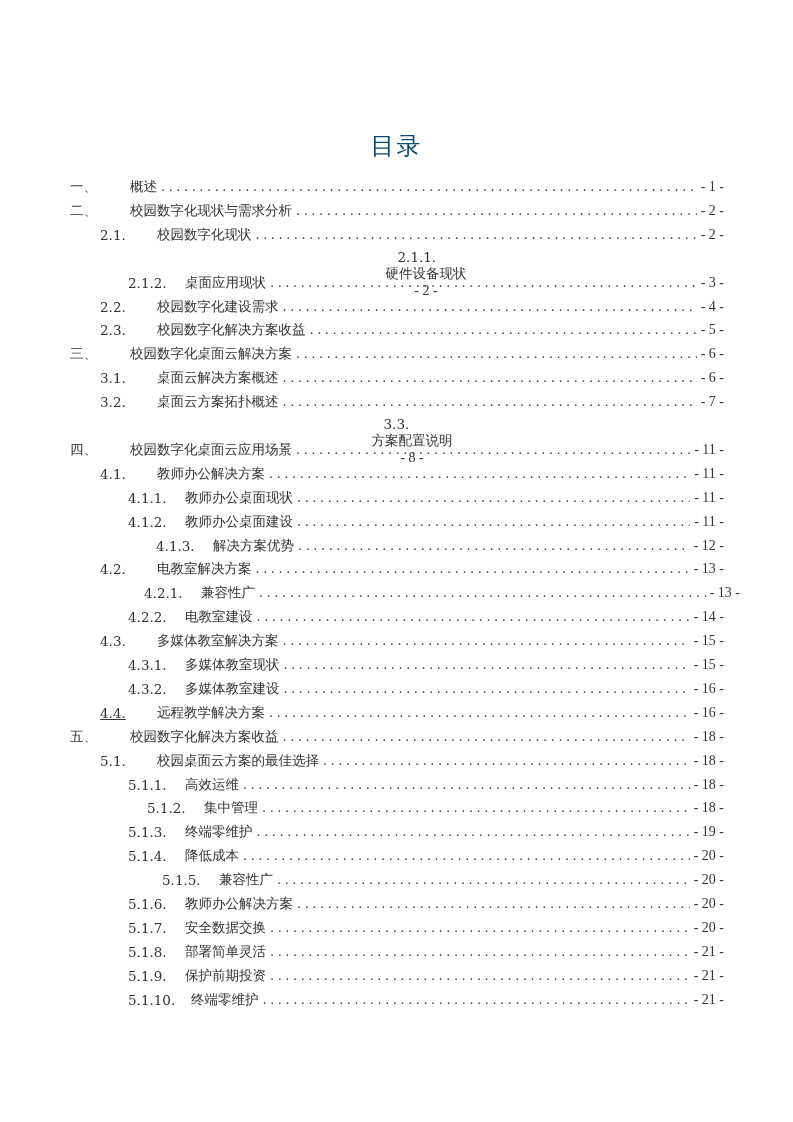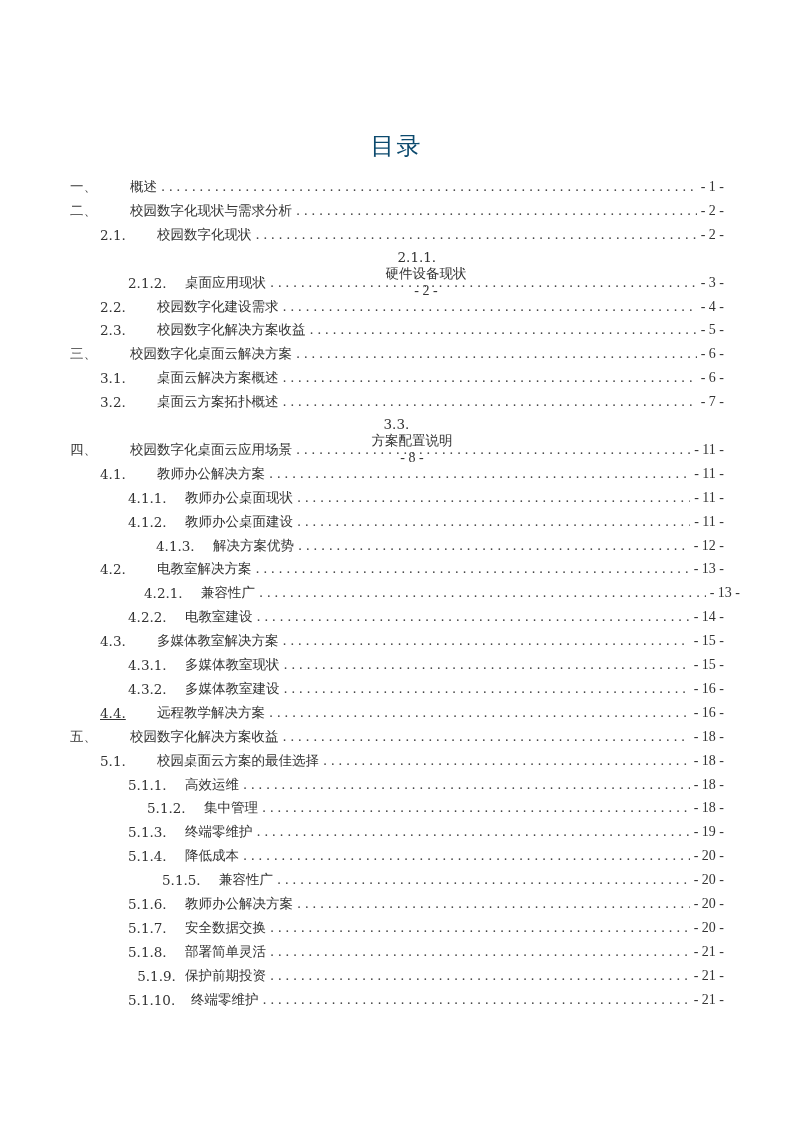--- a/index.html
+++ b/index.html
@@ -215,21 +215,21 @@
       <span class="dots"></span>
       <span class="pg">- 20 -</span>
     </div>
     <div class="row" style="top: 764.8px; left: 128px; width: 596px;">
       <span class="num" style="width: 57px;">5.1.8.</span>
       <span class="txt">部署简单灵活</span>
       <span class="dots"></span>
       <span class="pg">- 21 -</span>
     </div>
     <div class="row" style="top: 788.7px; left: 128px; width: 596px;">
-      <span class="num" style="width: 57px; text-align: center;">5.1.9.</span>
+      <span class="num" style="width: 57px;">5.1.9.</span>
       <span class="txt">保护前期投资</span>
       <span class="dots"></span>
       <span class="pg">- 21 -</span>
     </div>
     <div class="row" style="top: 812.6px; left: 128px; width: 596px;">
       <span class="num" style="width: 63px;">5.1.10.</span>
       <span class="txt">终端零维护</span>
       <span class="dots"></span>
       <span class="pg">- 21 -</span>
     </div>

